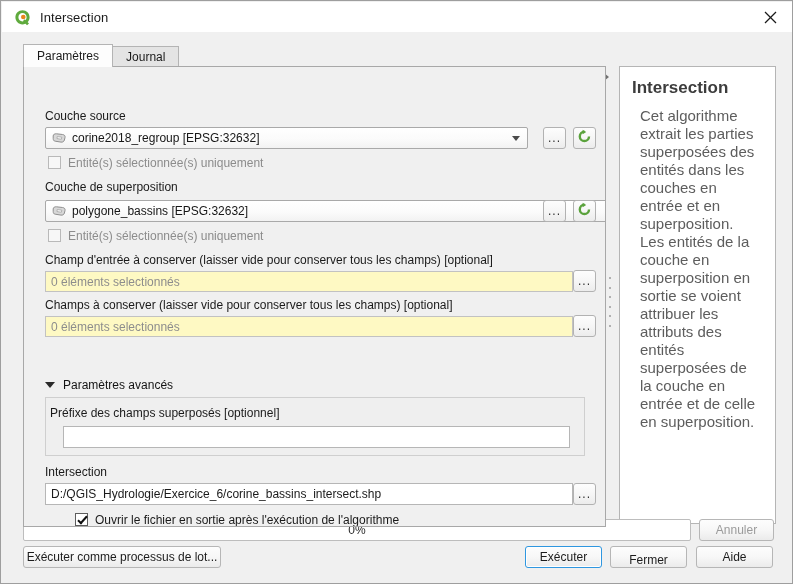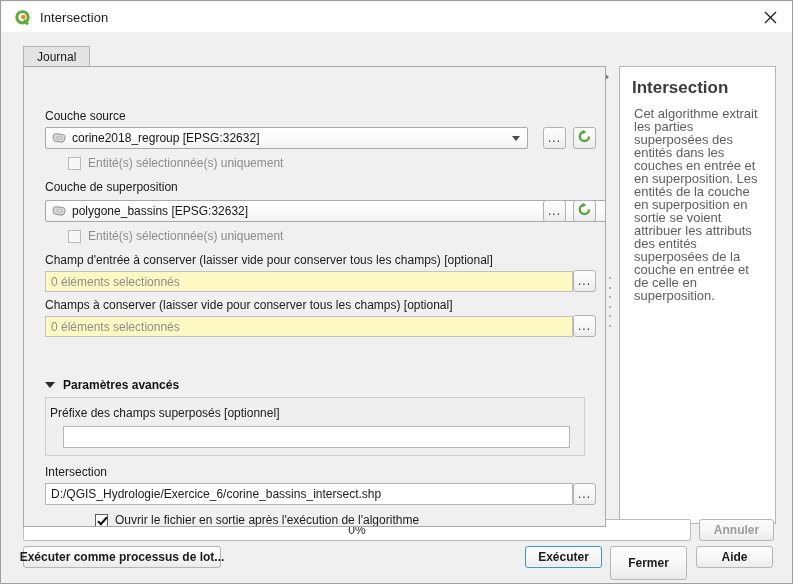--- a/index.html
+++ b/index.html
@@ -171,23 +171,21 @@
   .sqbtn .dots {
     font-size: 12px;
     color: #2e2e2e;
     line-height: 6px;
     letter-spacing: 1px;
   }
 
   
   .cbrow {
     display: flex;
-    align-items: center;
-    cursor: default;
-    margin-left: 20px;
+    cursor: default;
   }
   .cbox {
     box-sizing: border-box;
     width: 13px; height: 13px;
     border: 1px solid #b9b9b9;
     background: #f7f7f7;
     margin-right: 7px;
     flex: 0 0 auto;
     position: relative;
   }
@@ -235,21 +233,21 @@
   }
   #adv-header .tri {
     width: 0; height: 0;
     border-left: 5px solid transparent;
     border-right: 5px solid transparent;
     border-top: 6px solid #2a2a2a;
     margin-right: 8px;
   }
   #adv-header .adv-title {
     font-size: 12px;
-    font-weight: bold;
+    font-weight: normal;
     color: #141414;
   }
   #adv-box {
     position: absolute;
     left: 21px; top: 330px;
     width: 540px;
     height: 59px;
     box-sizing: border-box;
     background: #efefef;
     border: 1px solid #cfcfcf;
@@ -268,24 +266,24 @@
     overflow: hidden;
   }
   #desc-title {
     font-size: 17px;
     font-weight: bold;
     color: #3c3c3c;
     margin: 0 0 10px 0;
     line-height: 19px;
   }
   #desc-body {
-    font-size: 13px;
+    font-size: 15px;
     color: #5d5d5d;
-    line-height: 13px;
-    margin: 2px;
+    line-height: 18px;
+    margin: 8px;
   }
 
   
   #collapse-arrow {
     position: absolute;
     left: 602px; top: 41px;
     width: 0; height: 0;
     border-top: 4px solid transparent;
     border-bottom: 4px solid transparent;
     border-left: 5px solid #707070;
@@ -329,21 +327,20 @@
     background: linear-gradient(to bottom, #fdfdfd 0%, #f7f7f7 50%, #ebebeb 100%);
     border: 1px solid #b6b6b6;
     border-radius: 3px;
     display: flex;
     align-items: center;
     justify-content: center;
     font-size: 12px;
     color: #1c1c1c;
     cursor: default;
     white-space: nowrap;
-    font-weight: bold;
   }
   .btn.disabled { color: #9b9b9b; }
   .btn.default {
     border: 1px solid #2f97e0;
     box-shadow: inset 0 0 0 1px #ffffff;
     align-items: center;
   }
 </style>
 </head>
 <body>
@@ -363,20 +360,23 @@
       <svg width="13" height="13" viewBox="0 0 13 13">
         <line x1="1" y1="1" x2="12" y2="12" stroke="#1a1a1a" stroke-width="1.3"></line>
         <line x1="12" y1="1" x2="1" y2="12" stroke="#1a1a1a" stroke-width="1.3"></line>
       </svg>
     </div>
   </div>
 
   <div id="content">
 
     <div class="tabbar">
+      <div class="tab active">
+        <span>Paramètres</span>
+      </div>
       <div class="tab">
         <span>Journal</span>
       </div>
     </div>
 
     <div id="params-panel">
       <div id="params-inner">
 
         <div class="row" style="left:21px; top:42px;">
           <span class="field-label">Couche source</span>
@@ -510,21 +510,21 @@
     <div class="btn disabled" style="position:absolute; left:697px; top:487px; width:75px; height:22px;">
       <span>Annuler</span>
     </div>
 
     <div class="btn" style="position:absolute; left:21px; top:514px; width:198px; height:22px;">
       <span>Exécuter comme processus de lot...</span>
     </div>
     <div class="btn default" style="position:absolute; left:523px; top:514px; width:77px; height:22px;">
       <span>Exécuter</span>
     </div>
-    <div class="btn" style="position:absolute; left:608px; top:514px; width:77px; height:34px;">
+    <div class="btn" style="position:absolute; left:608px; top:514px; width:77px; height:22px;align-items:flex-end;">
       <span>Fermer</span>
     </div>
     <div class="btn" style="position:absolute; left:694px; top:514px; width:77px; height:22px;">
       <span>Aide</span>
     </div>
 
   </div>
 </div>
 
 </body></html>

